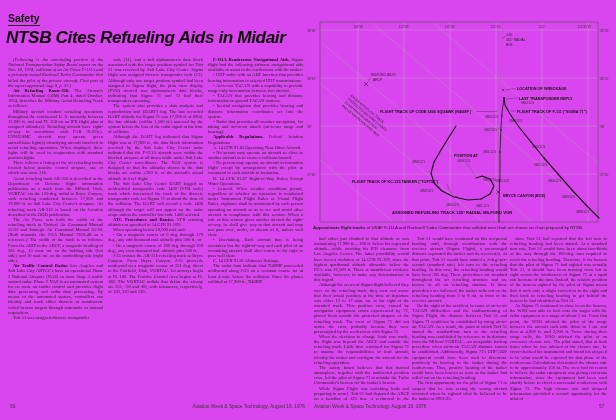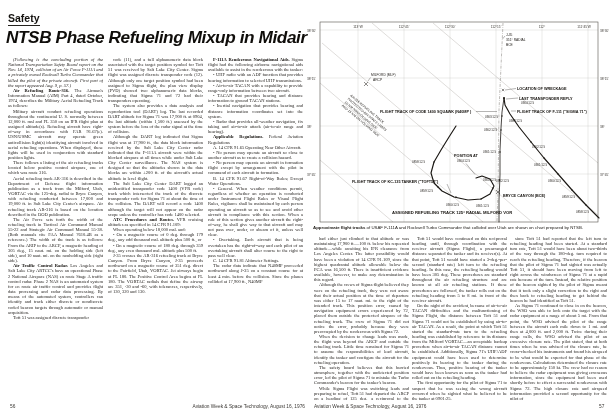--- a/index.html
+++ b/index.html
@@ -1,16 +1,16 @@
 <!DOCTYPE html>
 <html><head>
 <meta charset="utf-8">
 <style>
   html,body{margin:0;padding:0;background:#888;}
-  .page{position:relative;width:616px;height:420px;background:#ffffff;font-family:"Liberation Serif",serif;overflow:hidden;}
+  .page{position:relative;width:616px;height:420px;background:#d946ef;font-family:"Liberation Serif",serif;overflow:hidden;}
   .safety{position:absolute;left:8px;top:12px;font-family:"Liberation Sans",sans-serif;font-weight:bold;font-size:10.5px;color:#14120f;border-bottom:1.2px solid #24211d;padding-bottom:1px;}
   .headline{position:absolute;left:6px;top:27px;width:302px;font-family:"Liberation Sans",sans-serif;font-style:italic;font-weight:bold;font-size:17.2px;letter-spacing:-0.4px;color:#0f0d0a;white-space:nowrap;}
   .col{position:absolute;width:95px;font-size:4.55px;line-height:5.15px;text-align:justify;color:#262320;overflow:hidden;}
   .col p{margin:0;text-indent:5px;}
   .col p.it{font-style:italic;}
   .col b{color:#14110e;}
   .lcol{top:57px;height:342px;}
   .rcol{top:236px;height:164px;}
   .caption{position:absolute;left:313px;top:225px;width:297px;font-family:"Liberation Sans",sans-serif;font-size:4.35px;color:#23201c;white-space:nowrap;overflow:hidden;}
   .footer{position:absolute;top:404px;font-family:"Liberation Sans",sans-serif;font-size:4.8px;color:#3a3733;}
@@ -32,21 +32,21 @@
   .sym{stroke:#1c1915;stroke-width:0.5;}
   .track{fill:none;stroke:#1a1713;stroke-linejoin:round;stroke-linecap:round;}
   .tdot{fill:#1a1713;}
 </style>
 </head>
 <body>
 
 <div class="page">
 
   <div class="safety">Safety</div>
-  <h1 class="headline" style="margin:0">NTSB Phase Refueling Mixup in Midair</h1>
+  <h1 class="headline" style="margin:0">NTSB Cites Refueling Aids in Midair</h1>
 
   <div class="col lcol" style="left:8px">
       <p class="it">(Following is the concluding portion of the National Transportation Safety Board report on the Nov. 14, 1974, collision of an Air Force F-111A and a privately owned Rockwell Turbo Commander that killed the pilot of the private aircraft. First part of the report appeared Aug. 9, p. 57.)</p>
       <p><b>Air Refueling Route-316. </b>The Airman's Information Manual (AIM) Part 4, dated October, 1974, describes the Military Aerial Refueling Track as follows:</p>
       <p>Military aircraft conduct refueling operations throughout the continental U. S. normally between 12,000 ft. msl and FL 350 on an IFR flight plan at assigned altitude(s). Refueling aircraft have right-of-way in accordance with FAR 91.67(e). USN/USMC aircraft may operate green anticollision light(s) identifying aircraft involved in aerial refueling operations. When displayed, these lights will be used in conjunction with standard position lights.</p>
       <p>There follows a listing of the air refueling tracks located below positive control airspace, one of which was route 316.</p>
       <p>Aerial refueling track AR-316 is described in the Department of Defense flight information publication as a track from the Milford, Utah, VORTAC via the 125-deg. radial to Bryce Canyon, with refueling conducted between 17,000 and 19,000 ft. in Salt Lake City Center's airspace. Air refueling track AR-316 is based on the location described in the DOD publication.</p>
       <p>The Air Force sets forth the width of the refueling track in Tactical Air Command Manual 55-22 and Strategic Air Command Manual 55-38. (Both manuals cite FAA Manual 7610.4B as a reference.) The width of the track is as follows: From the ARIP to the ARCP, a magnetic heading of 305 deg., 15 naut. mi. on the holding side (left side), and 10 naut. mi. on the nonholding side (right side).</p>
       <p><b>Air Traffic Control Radar. </b>Los Angeles and Salt Lake City ARTCC's have an operational Phase 2 National Airspace (NAS) en route Stage A traffic control radar. Phase 2 NAS is an automated system for en route air traffic control and provides flight data processing and radar data processing. By means of the automated system, controllers can identify and track either discrete or nondiscrete coded beacon targets through automatic or manual acquisition.</p>
       <p>Toft 51 was assigned discrete transponder</p>

